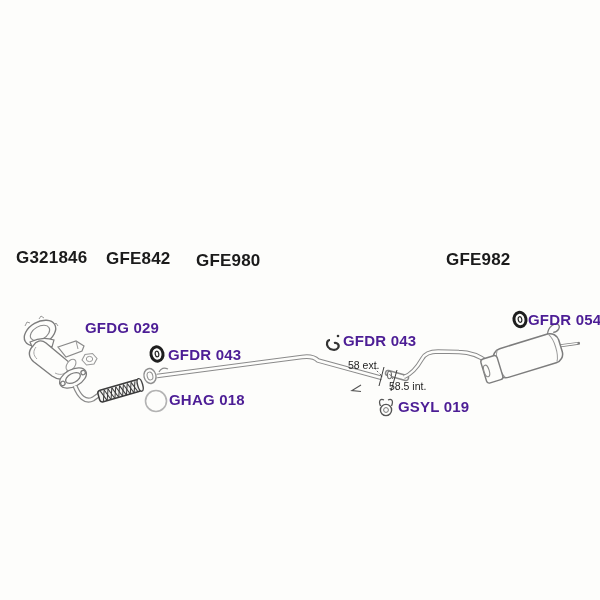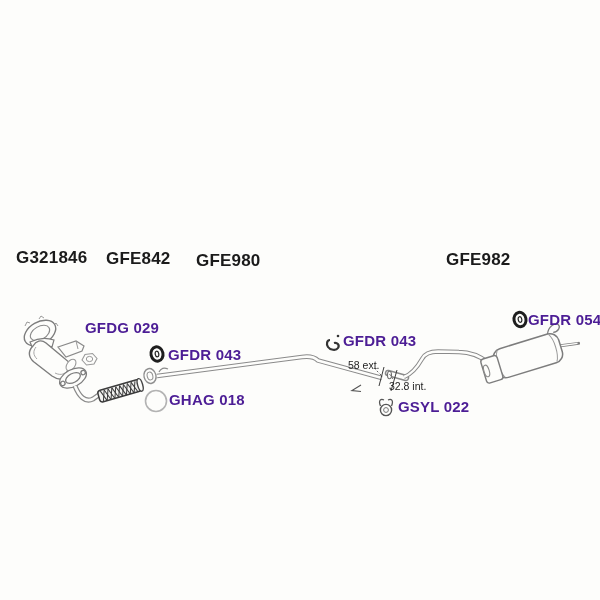--- a/index.html
+++ b/index.html
@@ -136,19 +136,19 @@
 
   <span class="al" style="left:16px;top:213px">G321846</span>
   <span class="al" style="left:106px;top:214px">GFE842</span>
   <span class="al" style="left:196px;top:216px">GFE980</span>
   <span class="al" style="left:446px;top:215px">GFE982</span>
 
   <span class="pc" style="left:85px;top:284px">GFDG 029</span>
   <span class="pc" style="left:168px;top:311px">GFDR 043</span>
   <span class="pc" style="left:169px;top:356px">GHAG 018</span>
   <span class="pc" style="left:343px;top:297px">GFDR 043</span>
-  <span class="pc" style="left:398px;top:363px">GSYL 022</span>
+  <span class="pc" style="left:398px;top:363px">GSYL 019</span>
   <span class="pc" style="left:528px;top:276px">GFDR 054</span>
 
   <span class="dim" style="left:348px;top:324px">58 ext.</span>
-  <span class="dim" style="left:389px;top:345px">32.8 int.</span>
+  <span class="dim" style="left:389px;top:345px">58.5 int.</span>
 
 </div>
 
 </body></html>

